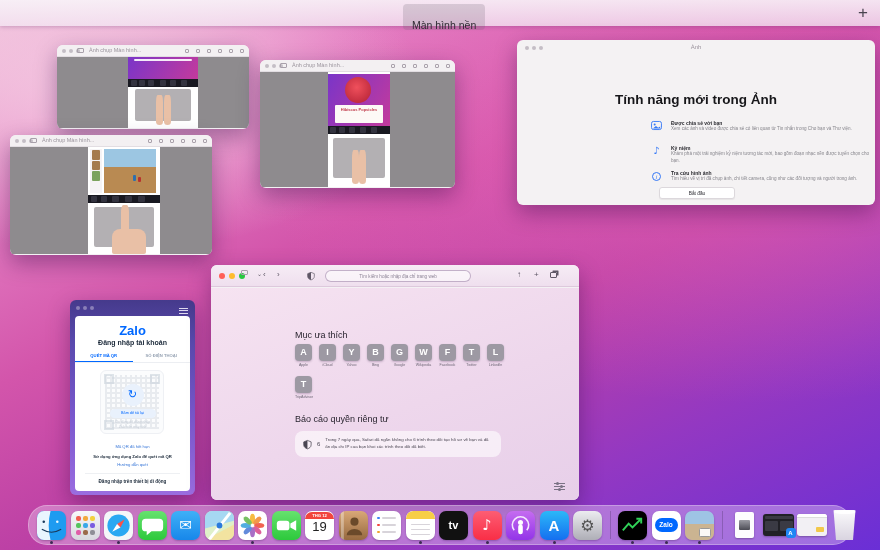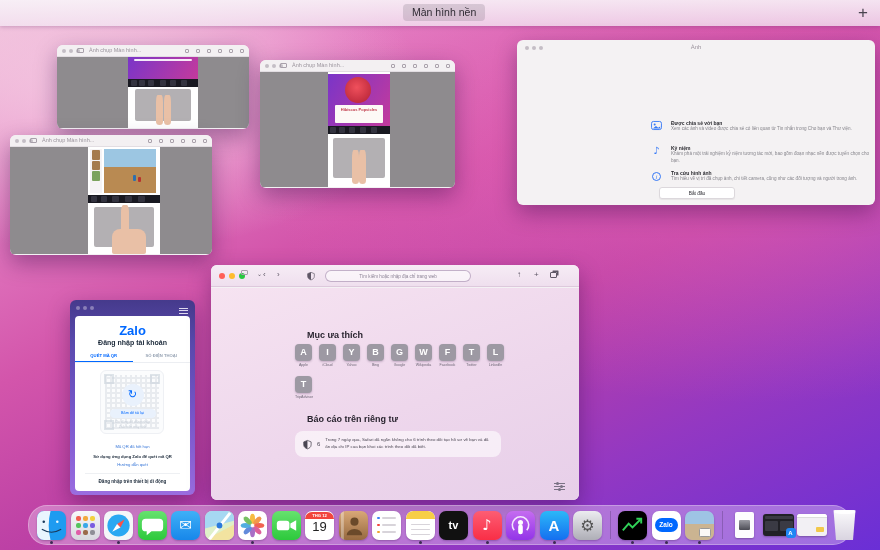--- a/index.html
+++ b/index.html
@@ -6,21 +6,21 @@
   *{box-sizing:border-box;font-family:"Liberation Sans",sans-serif;}
   .stage{position:relative;width:880px;height:550px;overflow:hidden;
     background:
       radial-gradient(90% 70% at 85% 30%, rgba(236,104,184,.55), transparent 62%),
       radial-gradient(60% 50% at 12% 16%, rgba(248,214,232,.75), transparent 60%),
       linear-gradient(155deg,#efc0da 0%,#e47ec2 20%,#d355ab 40%,#bc40a5 58%,#9338c2 78%,#6a2fd6 100%);
   }
   .abs{position:absolute;}
   
   .spacesbar{left:0;top:0;width:880px;height:26px;background:linear-gradient(180deg,rgba(248,243,248,.9),rgba(243,229,242,.78));box-shadow:0 1px 4px rgba(80,30,90,.25);}
-  .space-pill{left:403px;top:4px;height:17px;padding:0 9px;border-radius:4px;background:rgba(110,100,115,.22);color:#2f2a33;font-size:10.5px;line-height:17px;}
+  .space-pill{left:403px;top:4px;height:17px;padding:13px 9px;border-radius:4px;background:rgba(110,100,115,.22);color:#2f2a33;font-size:10.5px;line-height:17px;}
   .add-space{right:12px;top:2px;font-size:17px;color:#4a4450;line-height:22px;}
   
   .win{border-radius:6px;box-shadow:0 8px 22px rgba(50,10,70,.4);overflow:hidden;background:#f4f1f4;}
   .tbar{position:relative;height:12px;background:#f3f0f2;border-bottom:1px solid #e2dde2;}
   .lights{position:absolute;left:5px;top:4px;display:flex;gap:3px;}
   .lights i{width:4px;height:4px;border-radius:50%;background:#c4bec6;display:block;}
   .lights.colored i:nth-child(1){background:#ff5f57}.lights.colored i:nth-child(2){background:#febc2e}.lights.colored i:nth-child(3){background:#28c840}
   .ttl{position:absolute;left:32px;top:2px;font-size:5.5px;color:#9a939c;}
   .ticons{position:absolute;right:5px;top:4px;display:flex;gap:7px;}
   .ticons i{width:4px;height:4px;border:1px solid #aaa2ac;border-radius:1px;display:block;}
@@ -76,21 +76,21 @@
   .z-guide{position:absolute;left:0;right:0;top:146px;text-align:center;font-size:4.2px;color:#3a78d8;}
   .z-div{position:absolute;left:10px;right:10px;top:157px;height:1px;background:#eef0f3;}
   .z-mob{position:absolute;left:0;right:0;top:163px;text-align:center;font-size:4.6px;font-weight:bold;color:#1c2a3a;}
   
   .saf-tbar{position:relative;height:22px;background:linear-gradient(180deg,#f6ecf5,#efdfee);border-bottom:1px solid #ddc9dc;}
   .saf-lights{position:absolute;left:8px;top:8px;display:flex;gap:4px;}
   .saf-lights i{width:6px;height:6px;border-radius:50%;display:block;}
   .nav-g{position:absolute;top:5px;color:#5f5766;font-size:8px;display:flex;gap:9px;}
   .urlpill{position:absolute;left:114px;top:5px;width:146px;height:12px;border:1px solid rgba(150,120,160,.55);border-radius:6px;background:rgba(255,255,255,.55);color:#8d8496;font-size:4.6px;line-height:11px;text-align:center;}
   .saf-body{position:absolute;top:23px;left:0;right:0;bottom:0;background:linear-gradient(160deg,#f6e3f1 0%,#eed7ec 55%,#e7cfe9 100%);}
-  .fav-h,.priv-h{position:absolute;left:96px;font-weight:bold;color:#2a2530;font-size:9px;}
+  .fav-h,.priv-h{position:absolute;left:84px;font-weight:normal;color:#2a2530;font-size:9px;}
   .fav-row{position:absolute;left:84px;display:flex;gap:7px;}
   .fav{width:17px;text-align:center;}
   .fav .tile{width:17px;height:17px;border-radius:4px;background:#9d99a3;color:#fff;font-size:9px;font-weight:bold;line-height:17px;text-align:center;box-shadow:0 1px 2px rgba(60,30,70,.25);}
   .fav .lbl{font-size:3.6px;color:#6d6675;margin-top:2px;}
   .priv-card{position:absolute;left:84px;top:143px;width:206px;height:26px;border-radius:8px;background:rgba(255,255,255,.6);display:flex;align-items:center;padding:0 8px;gap:5px;}
   .priv-num{font-size:6px;color:#4a4552;}
   .priv-tx{font-size:4.4px;color:#4a4552;line-height:1.5;width:170px;}
   .cust{position:absolute;right:14px;bottom:8px;width:11px;}
   .cust i{display:block;height:1px;background:#7a7284;margin:2px 0;position:relative;}
   .cust i::after{content:"";position:absolute;top:-1px;width:3px;height:3px;border-radius:50%;background:#7a7284;}
@@ -268,20 +268,21 @@
     </div>
   </div>
 
   <div class="abs win photos-win" style="left:517px;top:40px;width:358px;height:165px;">
     <div class="lights" style="top:6px;left:8px;">
         <i></i>
         <i></i>
         <i></i>
       </div>
     <div class="ph-title">Ảnh</div>
+    <div class="ph-head">Tính năng mới trong Ảnh</div>
 
     <div class="feat" style="top:80px;">
       <div class="fic">
         <svg width="11" height="11" viewBox="0 0 12 12">
             <rect x="0.6" y="1.6" width="10.8" height="8.8" rx="2" fill="none" stroke="#3478f6" stroke-width="1"></rect>
             <circle cx="4" cy="4.8" r="1.1" fill="#3478f6"></circle>
             <path d="M2 9.2 L5.4 6.6 L7.8 8.4 L10 7 V9.4 H2 Z" fill="#3478f6"></path>
           </svg>
       </div>
       <div>
@@ -411,21 +412,21 @@
             <div class="tile">L</div>
             <div class="lbl">LinkedIn</div>
           </div>
       </div>
       <div class="fav-row" style="top:88px;">
         <div class="fav">
             <div class="tile">T</div>
             <div class="lbl">TripAdvisor</div>
           </div>
       </div>
-      <div class="priv-h" style="top:126px;">Báo cáo trên riêng tư</div>
+      <div class="priv-h" style="top:126px;">Báo cáo quyền riêng tư</div>
       <div class="priv-card">
         <svg width="9" height="11" viewBox="0 0 12 13">
             <path d="M6 1 L11 3 V7 C11 10 8.5 11.6 6 12.4 C3.5 11.6 1 10 1 7 V3 Z" fill="none" stroke="#4a4552"></path>
             <path d="M6 1 L1 3 V7 C1 10 3.5 11.6 6 12.4 Z" fill="#4a4552"></path>
           </svg>
         <span class="priv-num">6</span>
         <span class="priv-tx">Trong 7 ngày qua, Safari đã ngăn không cho 6 trình theo dõi tạo hồ sơ về bạn và đã ẩn địa chỉ IP của bạn khỏi các trình theo dõi đã biết.</span>
       </div>
       <div class="cust">
           <i></i>

